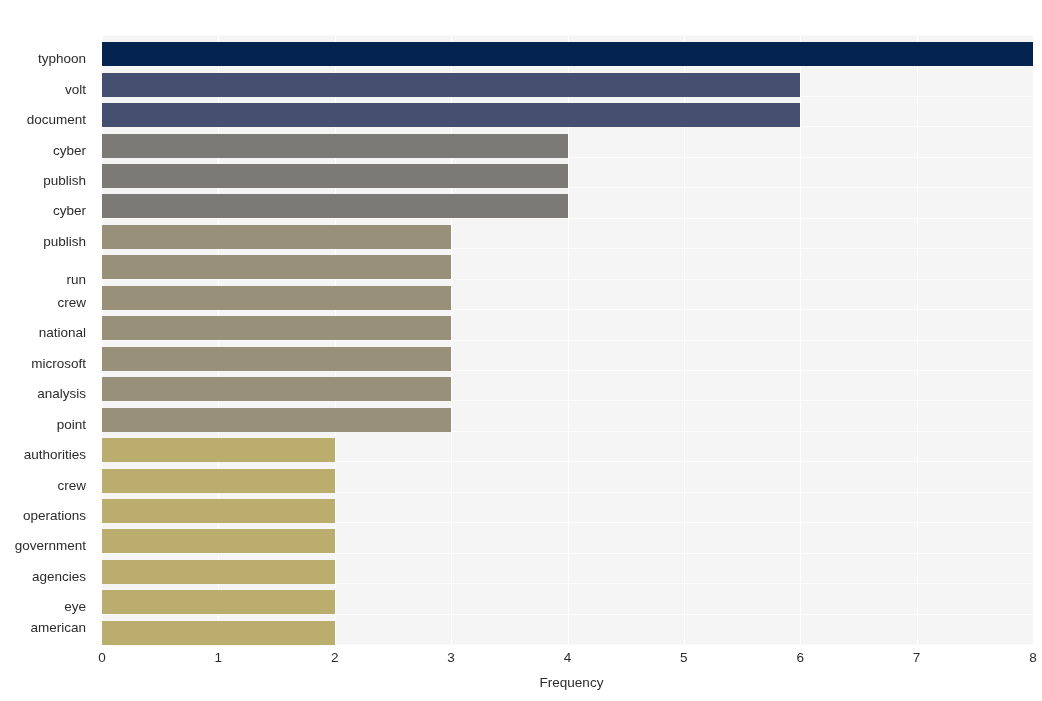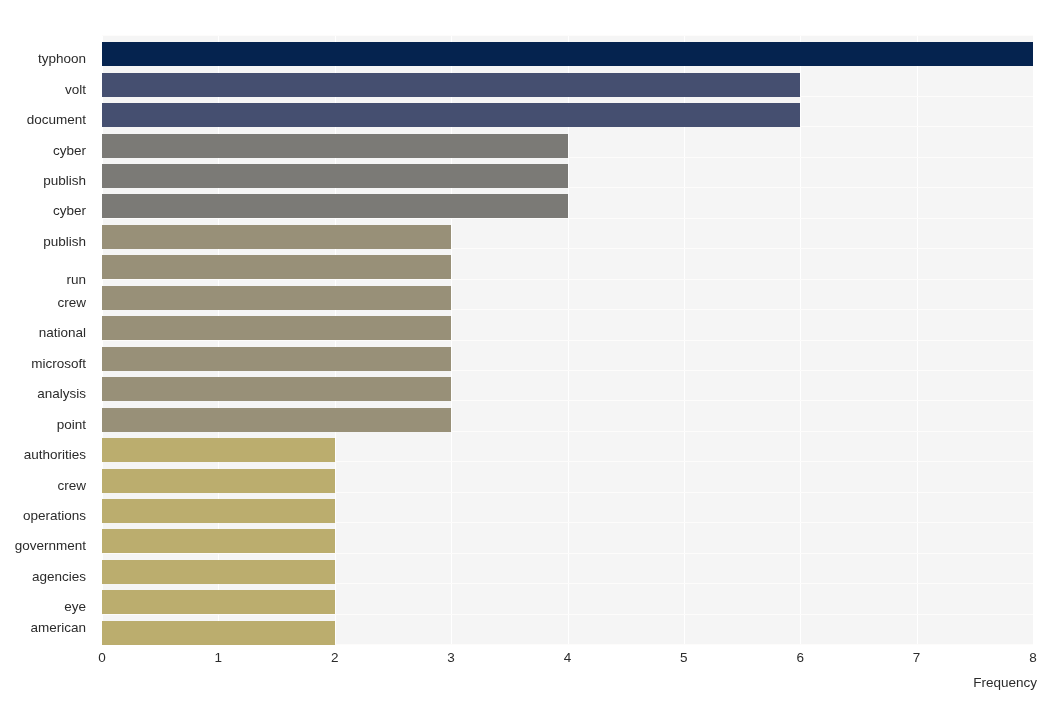--- a/index.html
+++ b/index.html
@@ -105,21 +105,21 @@
     color: #2b2b2b;
     white-space: nowrap;
     line-height: 1;
   }
 
   #x-axis-label {
     position: absolute;
     left: 106px;
     width: 931px;
     top: 675px;
-    text-align: right;
+    text-align: center;
     font-size: 13.5px;
     color: #2b2b2b;
   }
 </style>
 </head>
 <body>
 
 <div id="chart-root">
 
 

